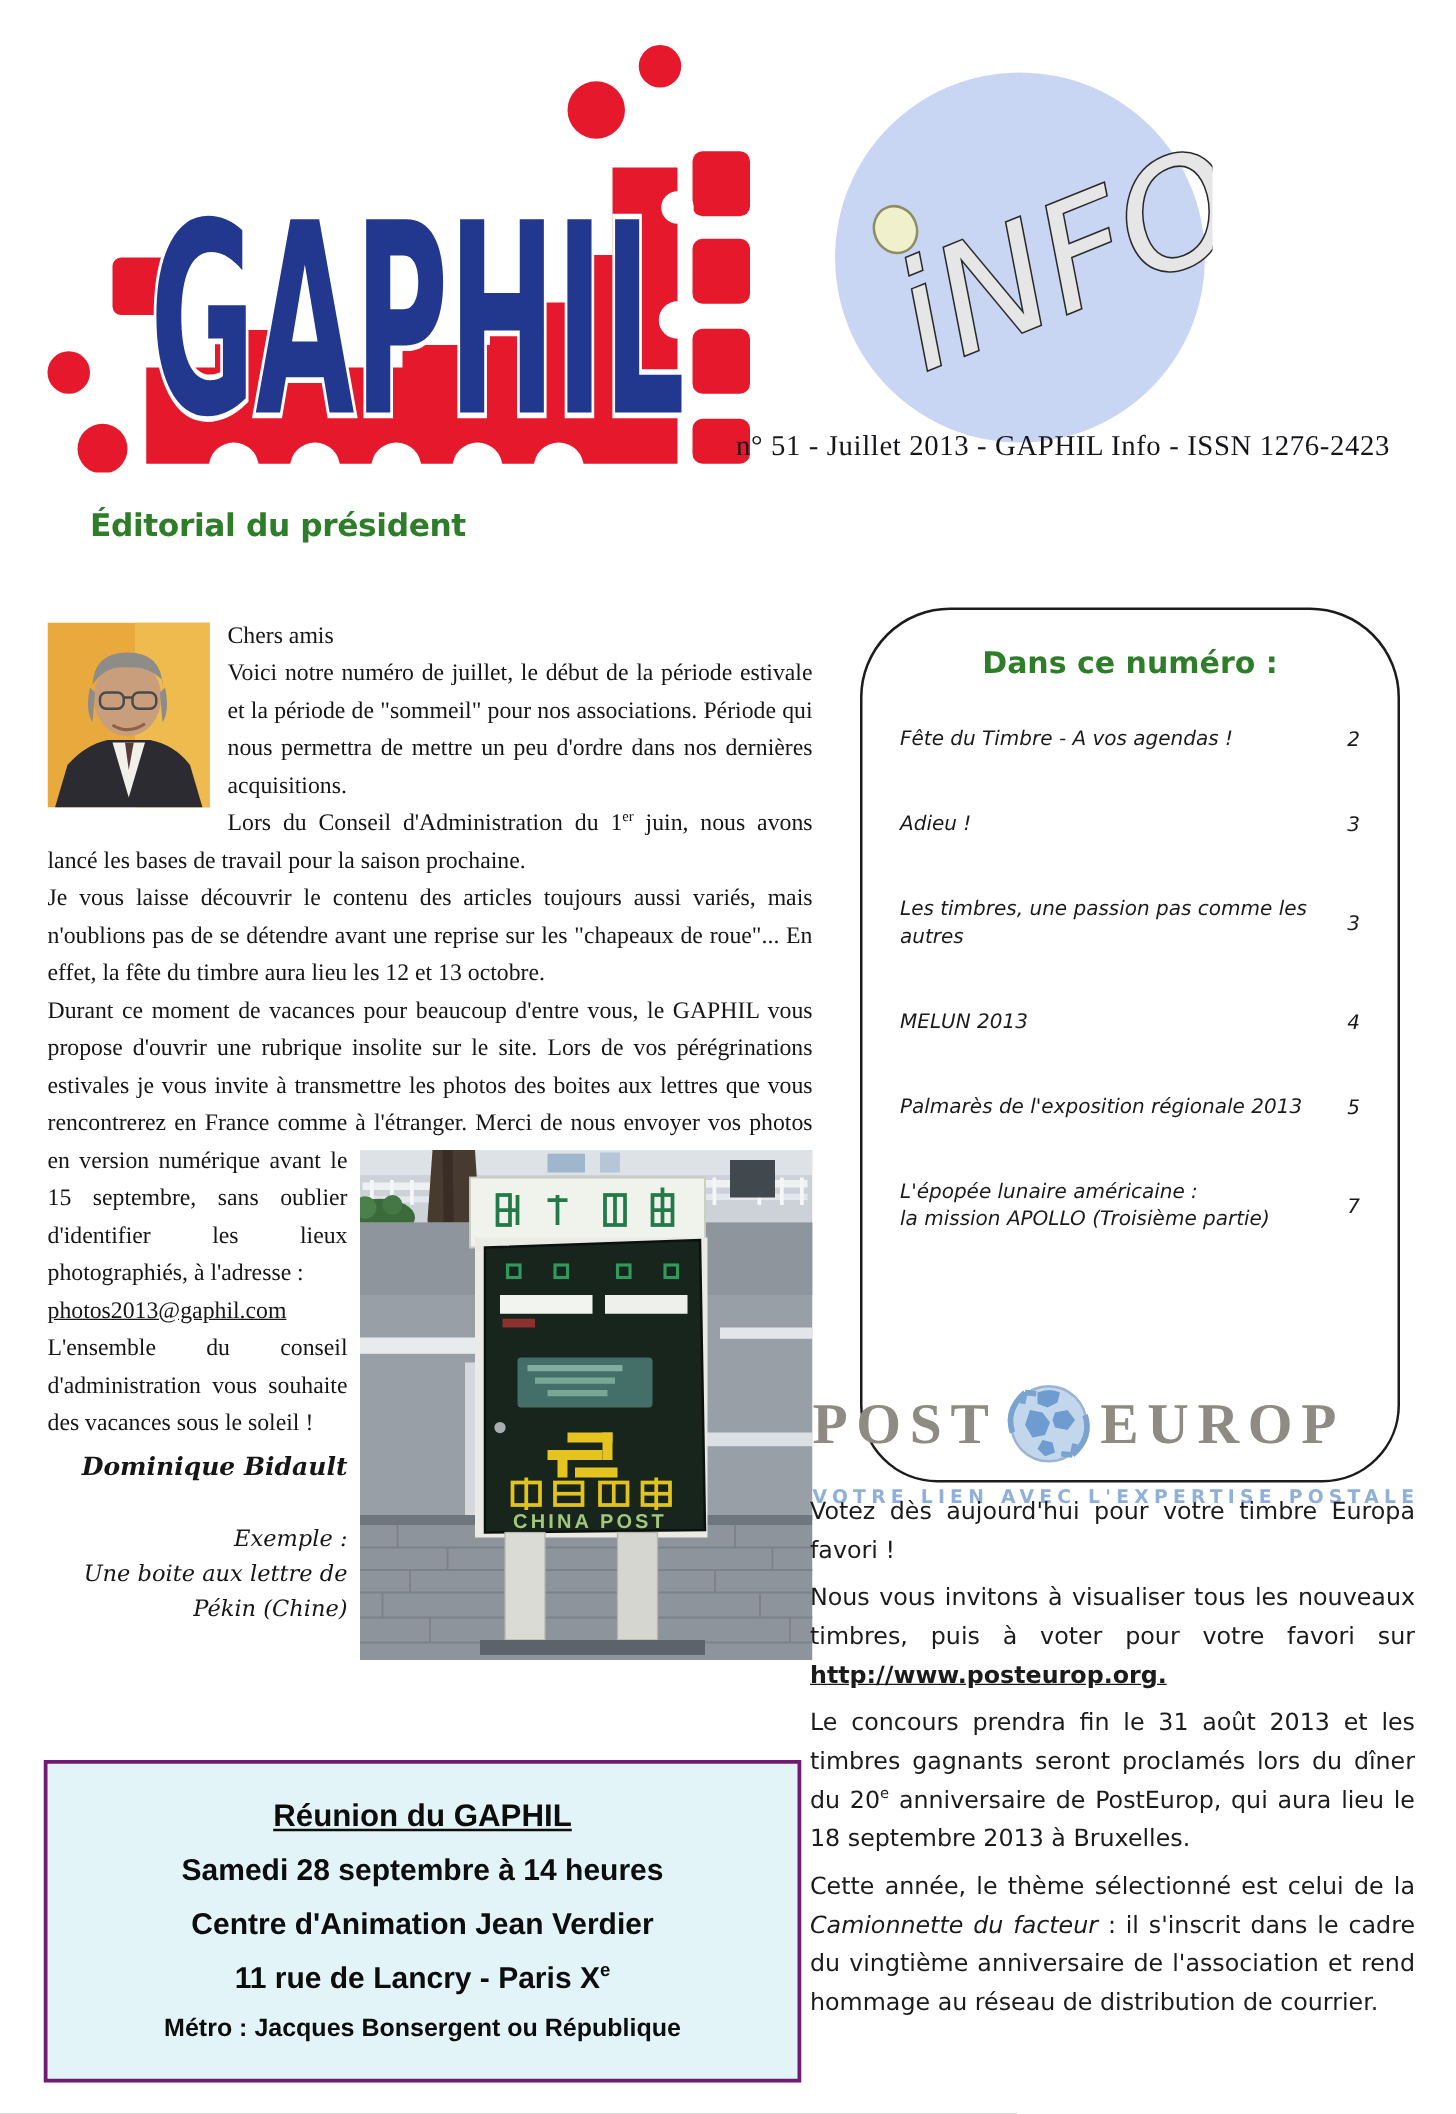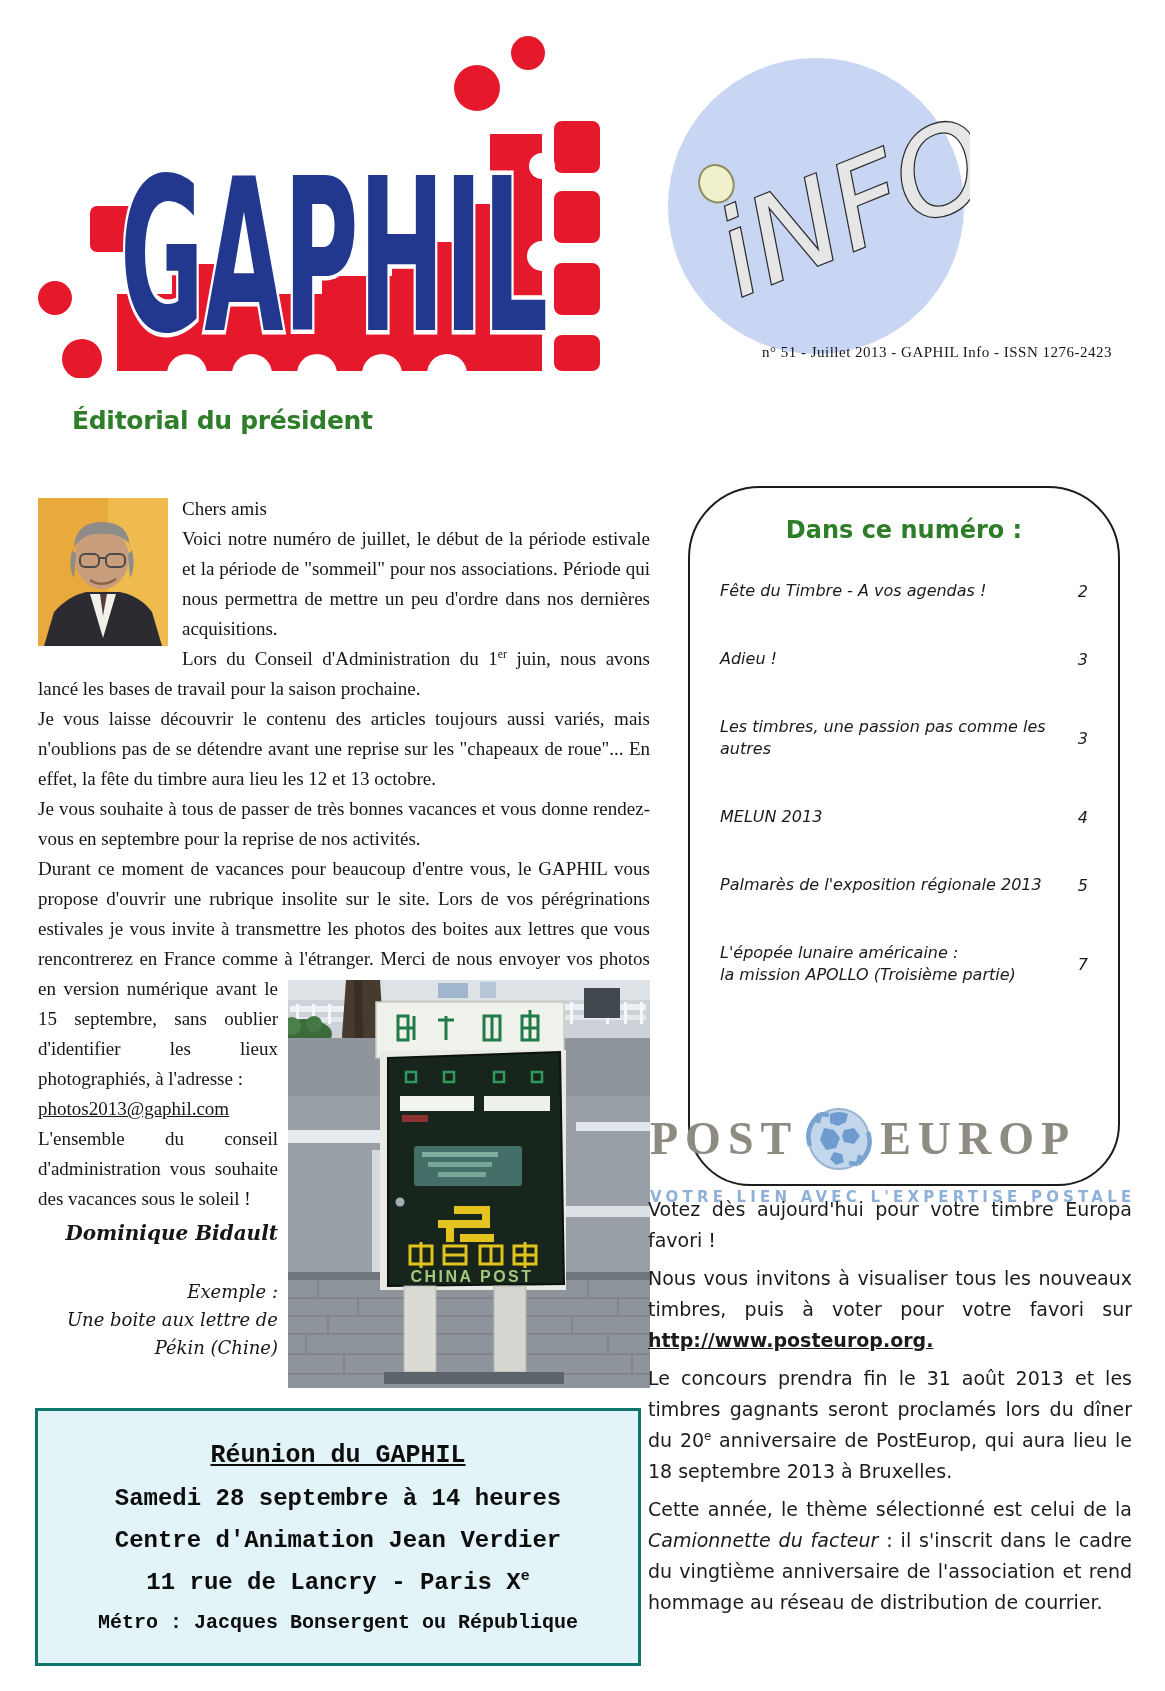--- a/index.html
+++ b/index.html
@@ -3,21 +3,21 @@
 <meta charset="utf-8">
 <style>
   html,body{margin:0;padding:0;background:#9a9a9a;}
   .page{position:relative;width:1165px;height:1691px;background:#ffffff;margin:0 auto;overflow:hidden;
         font-family:"Liberation Sans",sans-serif;color:#141414;}
 
   
   .gaphil-logo{position:absolute;left:22px;top:26px;width:640px;height:352px;}
   .info-logo{position:absolute;left:662px;top:50px;width:308px;height:312px;}
   .issue-line{position:absolute;left:520px;top:344px;width:592px;text-align:right;
-              font-family:"Liberation Serif",serif;font-size:15px;color:#15151b;letter-spacing:.5px;}
+              font-family:"Liberation Serif",serif;font-size:23px;color:#15151b;letter-spacing:.5px;}
 
   
   .editorial-title{position:absolute;left:72px;top:406px;font-family:"DejaVu Sans",sans-serif;
                    font-weight:700;font-size:25px;letter-spacing:-.3px;color:#2e7d28;}
   .editorial{position:absolute;left:38px;top:494px;width:612px;
              font-family:"Liberation Serif",serif;font-size:19px;line-height:30px;
              color:#161616;text-align:justify;}
   .editorial p{margin:0;}
   .portrait{float:left;width:130px;height:148px;margin:4px 14px 4px 0;}
   .portrait svg{display:block;width:100%;height:100%;}
@@ -52,23 +52,23 @@
               letter-spacing:4.2px;color:#8fb0d8;}
   .pe-text{position:absolute;left:648px;top:1194px;width:484px;
            font-family:"DejaVu Sans",sans-serif;font-size:19px;line-height:31px;
            color:#1b1b1b;text-align:justify;}
   .pe-text p{margin:0 0 7px 0;}
   .pe-text a{color:#1b1b1b;text-decoration:underline;font-weight:700;}
   .pe-italic{font-style:italic;}
 
   
   .reunion{position:absolute;left:35px;top:1408px;width:606px;height:258px;box-sizing:border-box;
-           background:#e2f4f8;border:3px solid #0f766e;display:flex;flex-direction:column;
+           background:#e2f4f8;border:3px solid #701a75;display:flex;flex-direction:column;
            align-items:center;justify-content:center;gap:15px;
-           font-family:Liberation Mono, monospace;font-weight:700;color:#0d0d0d;text-align:center;}
+           font-family:Liberation Sans, sans-serif;font-weight:700;color:#0d0d0d;text-align:center;}
   .reunion .r-title{font-size:25px;text-decoration:underline;}
   .reunion .r-line{font-size:24px;}
   .reunion .r-metro{font-size:20px;}
   sup{font-size:62%;vertical-align:super;line-height:0;}
 </style>
 </head>
 <body>
 
 <div class="page">
 
@@ -129,21 +129,20 @@
         <rect x="68" y="56" width="19" height="13" rx="5" fill="none" stroke="#4a4a4a" stroke-width="2"></rect>
         <line x1="61" y1="60" x2="68" y2="60" stroke="#4a4a4a" stroke-width="2"></line>
         <path d="M52,82 Q64,90 78,81" fill="none" stroke="#8a6248" stroke-width="2.5"></path>
       </svg>
     </div>
 
     <p><span>Chers amis</span></p>
     <p><span>Voici notre numéro de juillet, le début de la période estivale et la période de "sommeil" pour nos associations. Période qui nous permettra de mettre un peu d'ordre dans nos dernières acquisitions.</span></p>
     <p><span>Lors du Conseil d'Administration du 1</span><sup>er</sup><span> juin, nous avons lancé les bases de travail pour la saison prochaine.</span></p>
     <p><span>Je vous laisse découvrir le contenu des articles toujours aussi variés, mais n'oublions pas de se détendre avant une reprise sur les "chapeaux de roue"... En effet, la fête du timbre aura lieu les 12 et 13 octobre.</span></p>
-    <p><span>Je vous souhaite à tous de passer de très bonnes vacances et vous donne rendez-vous en septembre pour la reprise de nos activités.</span></p>
     <p>
       <span>Durant ce moment de vacances pour beaucoup d'entre vous, le GAPHIL vous propose d'ouvrir une rubrique insolite sur le site. Lors de vos pérégrinations estivales je vous invite à transmettre les photos des boites aux lettres que vous rencontrerez en France comme à l'étranger. Merci de nous </span><span class="photo-float">
           <svg viewBox="0 0 362 408" xmlns="http://www.w3.org/2000/svg">
         <rect width="362" height="58" fill="#ccd2d8"></rect>
         <rect width="362" height="20" fill="#dde2e6"></rect>
         <rect x="150" y="3" width="30" height="15" fill="#9fb6cd"></rect>
         <rect x="192" y="2" width="16" height="16" fill="#b5c6d8"></rect>
         <rect x="2" y="26" width="122" height="6" fill="#eef1f3"></rect>
         <rect x="2" y="37" width="122" height="5" fill="#e4e8ec"></rect>
         <g fill="#f4f6f8">

